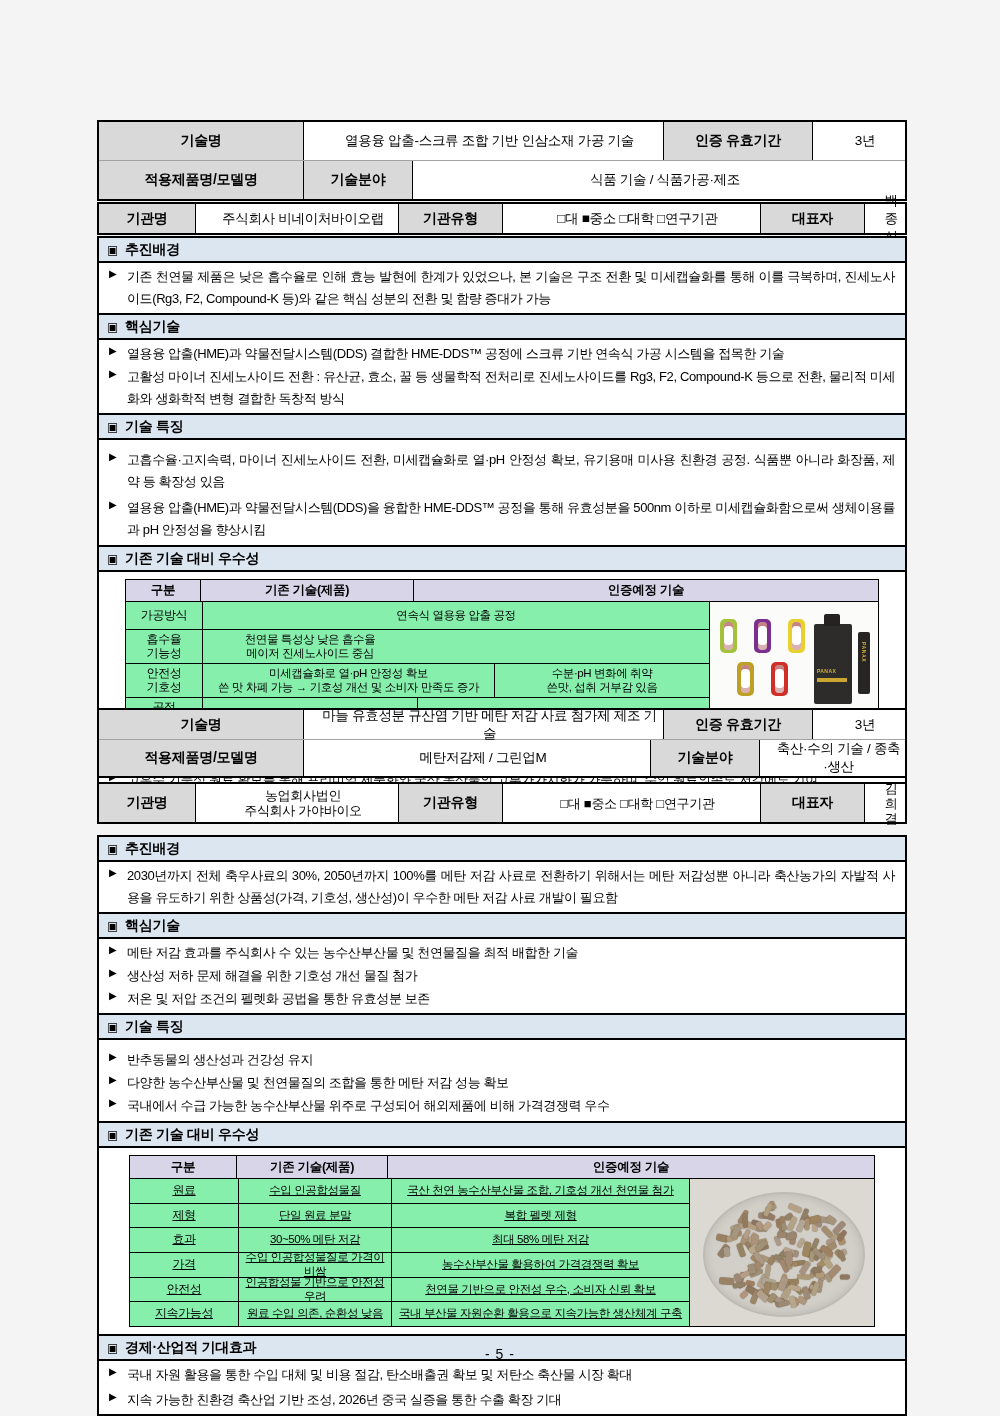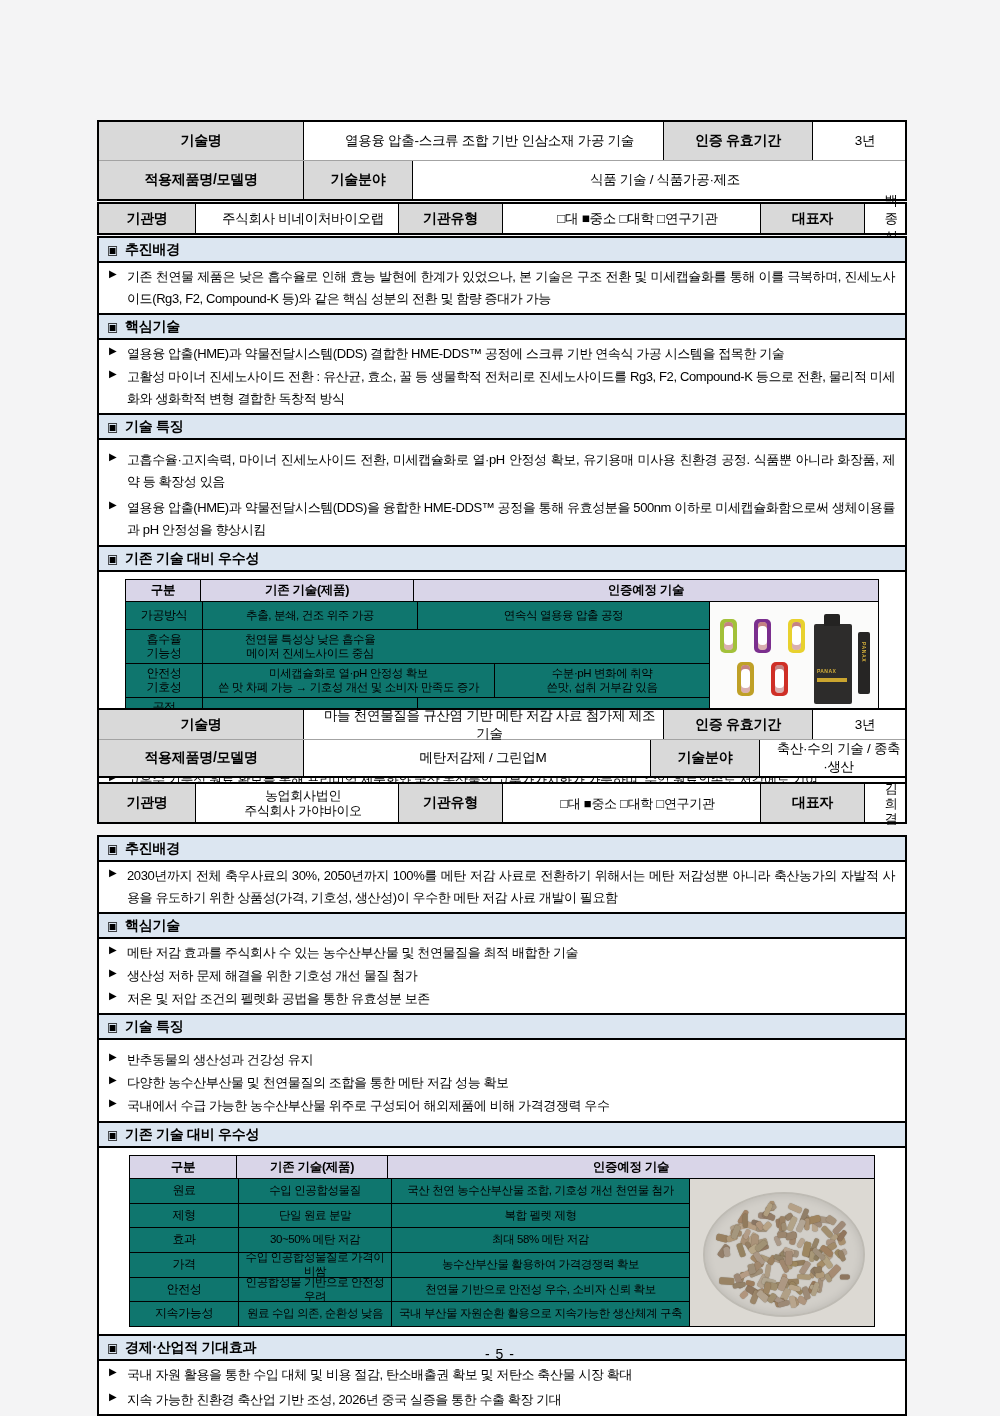--- a/index.html
+++ b/index.html
@@ -26,21 +26,21 @@
     padding:1px 8px;font-weight:700;font-size:14px;letter-spacing:-0.3px;
   }
   .sec-h .marker{font-size:12px;line-height:1;}
   .sec-c{border-bottom:2px solid #000;padding:2px 10px;}
   .sec-c.last{border-bottom:none;}
   .sec-c.padded{padding-top:8px;padding-bottom:3px;}
   .bullet{display:flex;gap:6px;margin:1px 0;}
   .b-ic{font-size:10px;line-height:16.5px;flex:0 0 12px;}
   .b-tx{flex:1;font-size:13px;line-height:22px;letter-spacing:-0.4px;text-align:justify;}
   
-  .cmp{border:1.5px solid #000;background:#0f766e;}
+  .cmp{border:1.5px solid #000;background:#86efac;}
   .cmp1{margin:5px 16px 5px 16px;}
   .cmp2{margin:5px 20px 5px 20px;}
   .cmp-head{display:flex;background:#d9d5e8;font-weight:700;}
   .ch{display:flex;align-items:center;justify-content:center;font-size:12.5px;padding:2px;letter-spacing:-0.3px;}
   .ch + .ch{border-left:1px solid #000;}
   .cmp1 .cmp-head{height:21px;}
   .cmp2 .cmp-head{height:22px;}
   .cmp-body{display:flex;border-top:1px solid #000;}
   .cmp-rows{flex:1;display:flex;flex-direction:column;}
   .crow{display:flex;flex:1;}
@@ -51,21 +51,21 @@
   .cmp1 .lab-col{flex:0 0 70px;}
   .cmp1 .old-col{flex:0 0 208px;}
   .cmp1 .new-col{flex:1;}
   .cmp1 .rest{flex:1;}
   .cmp1 .crow{min-height:27px;}
   .cmp1 .crow.tall{min-height:33px;}
   .cmp2 .lab-col{flex:0 0 102px;}
   .cmp2 .old-col{flex:0 0 146px;}
   .cmp2 .new-col{flex:1;}
   .cmp2 .rest{flex:1;}
-  .cmp2 .crow{min-height:20px;}
+  .cmp2 .crow{min-height:20px;text-decoration:underline;}
   .cc.lab-col{font-weight:400;font-size:12px;}
   
   .cmp-photo{border-left:1px solid #000;position:relative;overflow:hidden;}
   .photo1{flex:0 0 168px;background:#fbfbfa;}
   .sachet{position:absolute;width:17px;height:34px;border-radius:5px;}
   .sachet::after{content:"";position:absolute;left:4px;top:3px;width:9px;height:28px;
      background:#fff;border-radius:4px;box-shadow:inset 0 4px 0 rgba(150,30,30,.55), inset 0 -5px 0 rgba(150,30,30,.35);}
   .s1{left:10px;top:17px;} .s2{left:44px;top:17px;} .s3{left:78px;top:17px;}
   .s4{left:27px;top:60px;} .s5{left:61px;top:60px;}
   .panax-box{position:absolute;left:104px;top:22px;width:38px;height:80px;background:#2d2c2b;border-radius:2px;}
@@ -171,21 +171,20 @@
     <div class="cmp cmp1">
       <div class="cmp-head">
         <div class="ch lab-col">구분</div>
         <div class="ch old-col">기존 기술(제품)</div>
         <div class="ch rest">인증예정 기술</div>
       </div>
       <div class="cmp-body">
         <div class="cmp-rows">
           <div class="crow">
             <div class="cc lab-col">가공방식</div>
-            <div class="cc old-col">추출, 분쇄, 건조 위주 가공</div>
             <div class="cc new-col">연속식 열용융 압출 공정</div>
           </div>
           <div class="crow tall">
             <div class="cc lab-col">흡수율
 기능성</div>
             <div class="cc old-col">천연물 특성상 낮은 흡수율
 메이저 진세노사이드 중심</div>
           </div>
           <div class="crow tall">
             <div class="cc lab-col">안전성
@@ -232,21 +231,21 @@
     <div class="bullet">
       <span class="b-ic">▶</span>
       <span class="b-tx">유기용매를 사용하지 않는 친환경 단일 공정은 ESG 경영에 적합하고, 화장품 및 의약품 등 그린바이오 산업으로의 확장성도 큼</span>
     </div>
   </div>
 </div>
 
 <div class="info-table" id="t2-info">
   <div class="irow">
     <div class="cell lab" style="width:196px">기술명</div>
-    <div class="cell val grow">마늘 천연물질을 규산염 기반 메탄 저감 사료 첨가제 제조 기술</div>
+    <div class="cell val grow">마늘 유효성분 규산염 기반 메탄 저감 사료 첨가제 제조 기술</div>
     <div class="cell lab" style="width:140px">인증 유효기간</div>
     <div class="cell val" style="width:72px">3년</div>
   </div>
   <div class="irow">
     <div class="cell lab" style="width:196px">적용제품명/모델명</div>
     <div class="cell val" style="width:326px">메탄저감제 / 그린업M</div>
     <div class="cell lab" style="width:100px">기술분야</div>
     <div class="cell val grow">축산·수의 기술 / 종축·생산</div>
   </div>
 </div>

